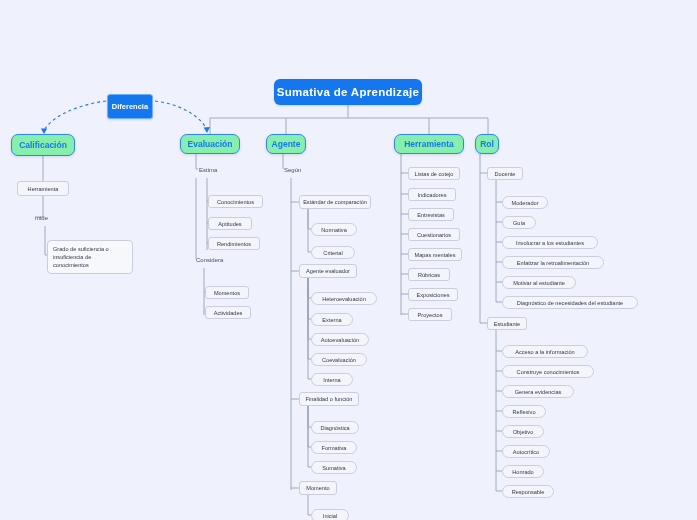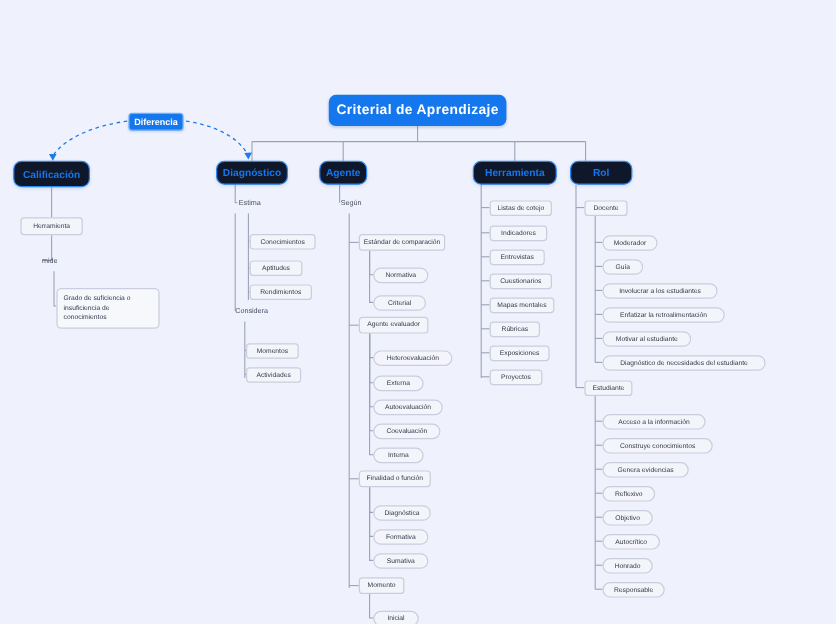--- a/index.html
+++ b/index.html
@@ -21,21 +21,21 @@
     box-shadow:0 1px 2px rgba(20,60,130,.18);
   }
   
   .n-pill{
     background:#1577ee;color:#fff;font-weight:bold;font-size:7.5px;
     border-radius:3px;border:1.5px solid #6fb0f7;
     box-shadow:0 1px 2px rgba(20,60,130,.15);
   }
   
   .n-l2{
-    background:#0f172a;color:#1577ee;font-weight:bold;font-size:8.5px;
+    background:#86efac;color:#1577ee;font-weight:bold;font-size:8.5px;
     border:1.6px solid #2b86f0;border-radius:7px;
     box-shadow:0 1px 3px rgba(30,70,140,.16);
   }
   
   .n-text{color:#4a4f63;font-size:6px;background:transparent;border:0;}
   
   .n-box{
     background:#f4f5fb;color:#33374a;font-size:5.6px;
     border:.8px solid #c9cddd;border-radius:3px;
   }
@@ -142,42 +142,42 @@
       <path d="M106,101 C82,104 54,114 44,130"></path>
       <path d="M155,101 C178,104 198,114 206,128"></path>
     </g>
     <g fill="#1e7ae8" stroke="none">
       <path d="M44,134 l-3.2,-5.6 l6.4,0 z"></path>
       <path d="M207,133 l-3.4,-5.4 l6.4,-0.6 z"></path>
     </g>
   </svg>
 
   <div class="node n-root" style="left:274px;top:79px;width:148px;height:26px;">
-    <span>Criterial de Aprendizaje</span>
-  </div>
-
-  <div class="node n-pill" style="left:107px;top:94px;width:46px;height:15px;">
+    <span>Sumativa de Aprendizaje</span>
+  </div>
+
+  <div class="node n-pill" style="left:107px;top:94px;width:46px;height:25px;">
     <span>Diferencia</span>
   </div>
 
   <div class="node n-l2" style="left:11px;top:134px;width:64px;height:22px;">
     <span>Calificación</span>
   </div>
   <div class="node n-box" style="left:17px;top:181px;width:52px;height:15px;">
     <span>Herramienta</span>
   </div>
   <div class="node n-text" style="left:35px;top:213px;width:20px;height:9px;justify-content:flex-start;">
     <span>mide</span>
   </div>
   <div class="n-multi" style="position:absolute;left:47px;top:240px;width:74px;">
     <span>Grado de suficiencia o insuficiencia de conocimientos</span>
   </div>
 
   <div class="node n-l2" style="left:180px;top:134px;width:60px;height:20px;">
-    <span>Diagnóstico</span>
+    <span>Evaluación</span>
   </div>
   <div class="node n-text" style="left:199px;top:165px;width:24px;height:9px;justify-content:flex-start;">
     <span>Estima</span>
   </div>
   <div class="node n-box" style="left:208px;top:195px;width:55px;height:13px;">
     <span>Conocimientos</span>
   </div>
   <div class="node n-box" style="left:208px;top:217px;width:44px;height:13px;">
     <span>Aptitudes</span>
   </div>
@@ -271,21 +271,21 @@
   <div class="node n-box" style="left:408px;top:268px;width:42px;height:13px;">
     <span>Rúbricas</span>
   </div>
   <div class="node n-box" style="left:408px;top:288px;width:50px;height:13px;">
     <span>Exposiciones</span>
   </div>
   <div class="node n-box" style="left:408px;top:308px;width:44px;height:13px;">
     <span>Proyectos</span>
   </div>
 
-  <div class="node n-l2" style="left:475px;top:134px;width:52px;height:20px;">
+  <div class="node n-l2" style="left:475px;top:134px;width:24px;height:20px;">
     <span>Rol</span>
   </div>
   <div class="node n-box" style="left:487px;top:167px;width:36px;height:13px;">
     <span>Docente</span>
   </div>
   <div class="node n-leaf" style="left:502px;top:196px;width:46px;height:13px;">
     <span>Moderador</span>
   </div>
   <div class="node n-leaf" style="left:502px;top:216px;width:34px;height:13px;">
     <span>Guía</span>

